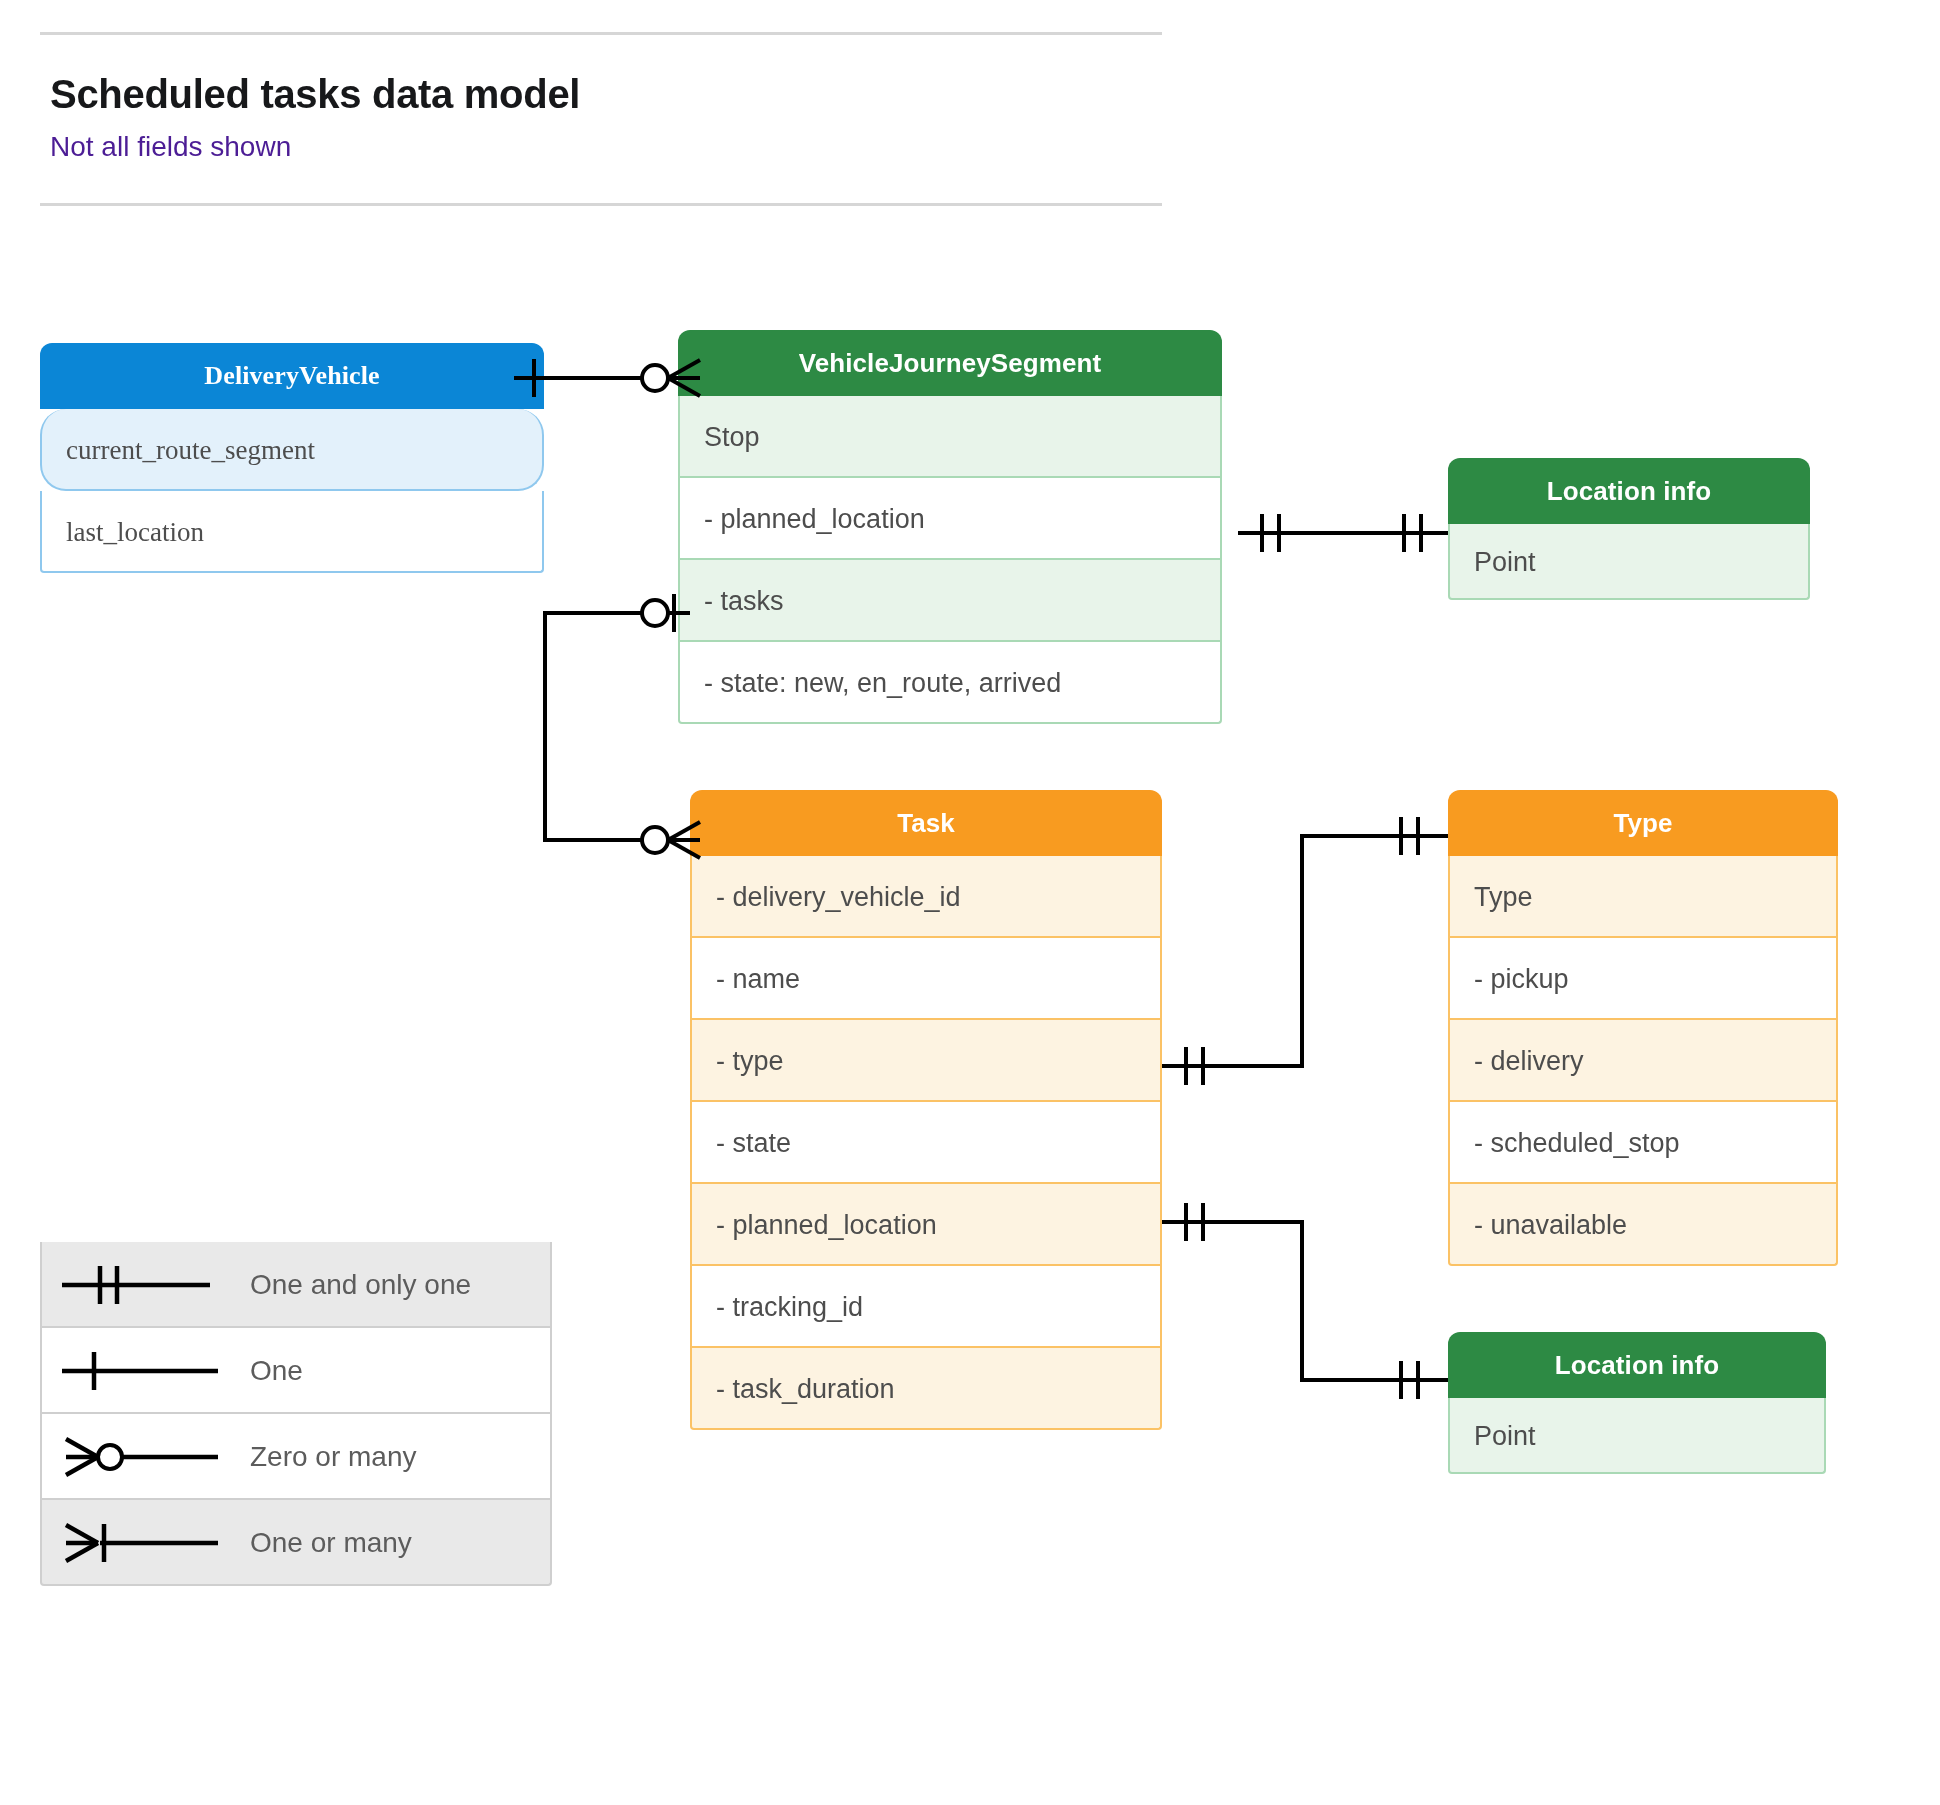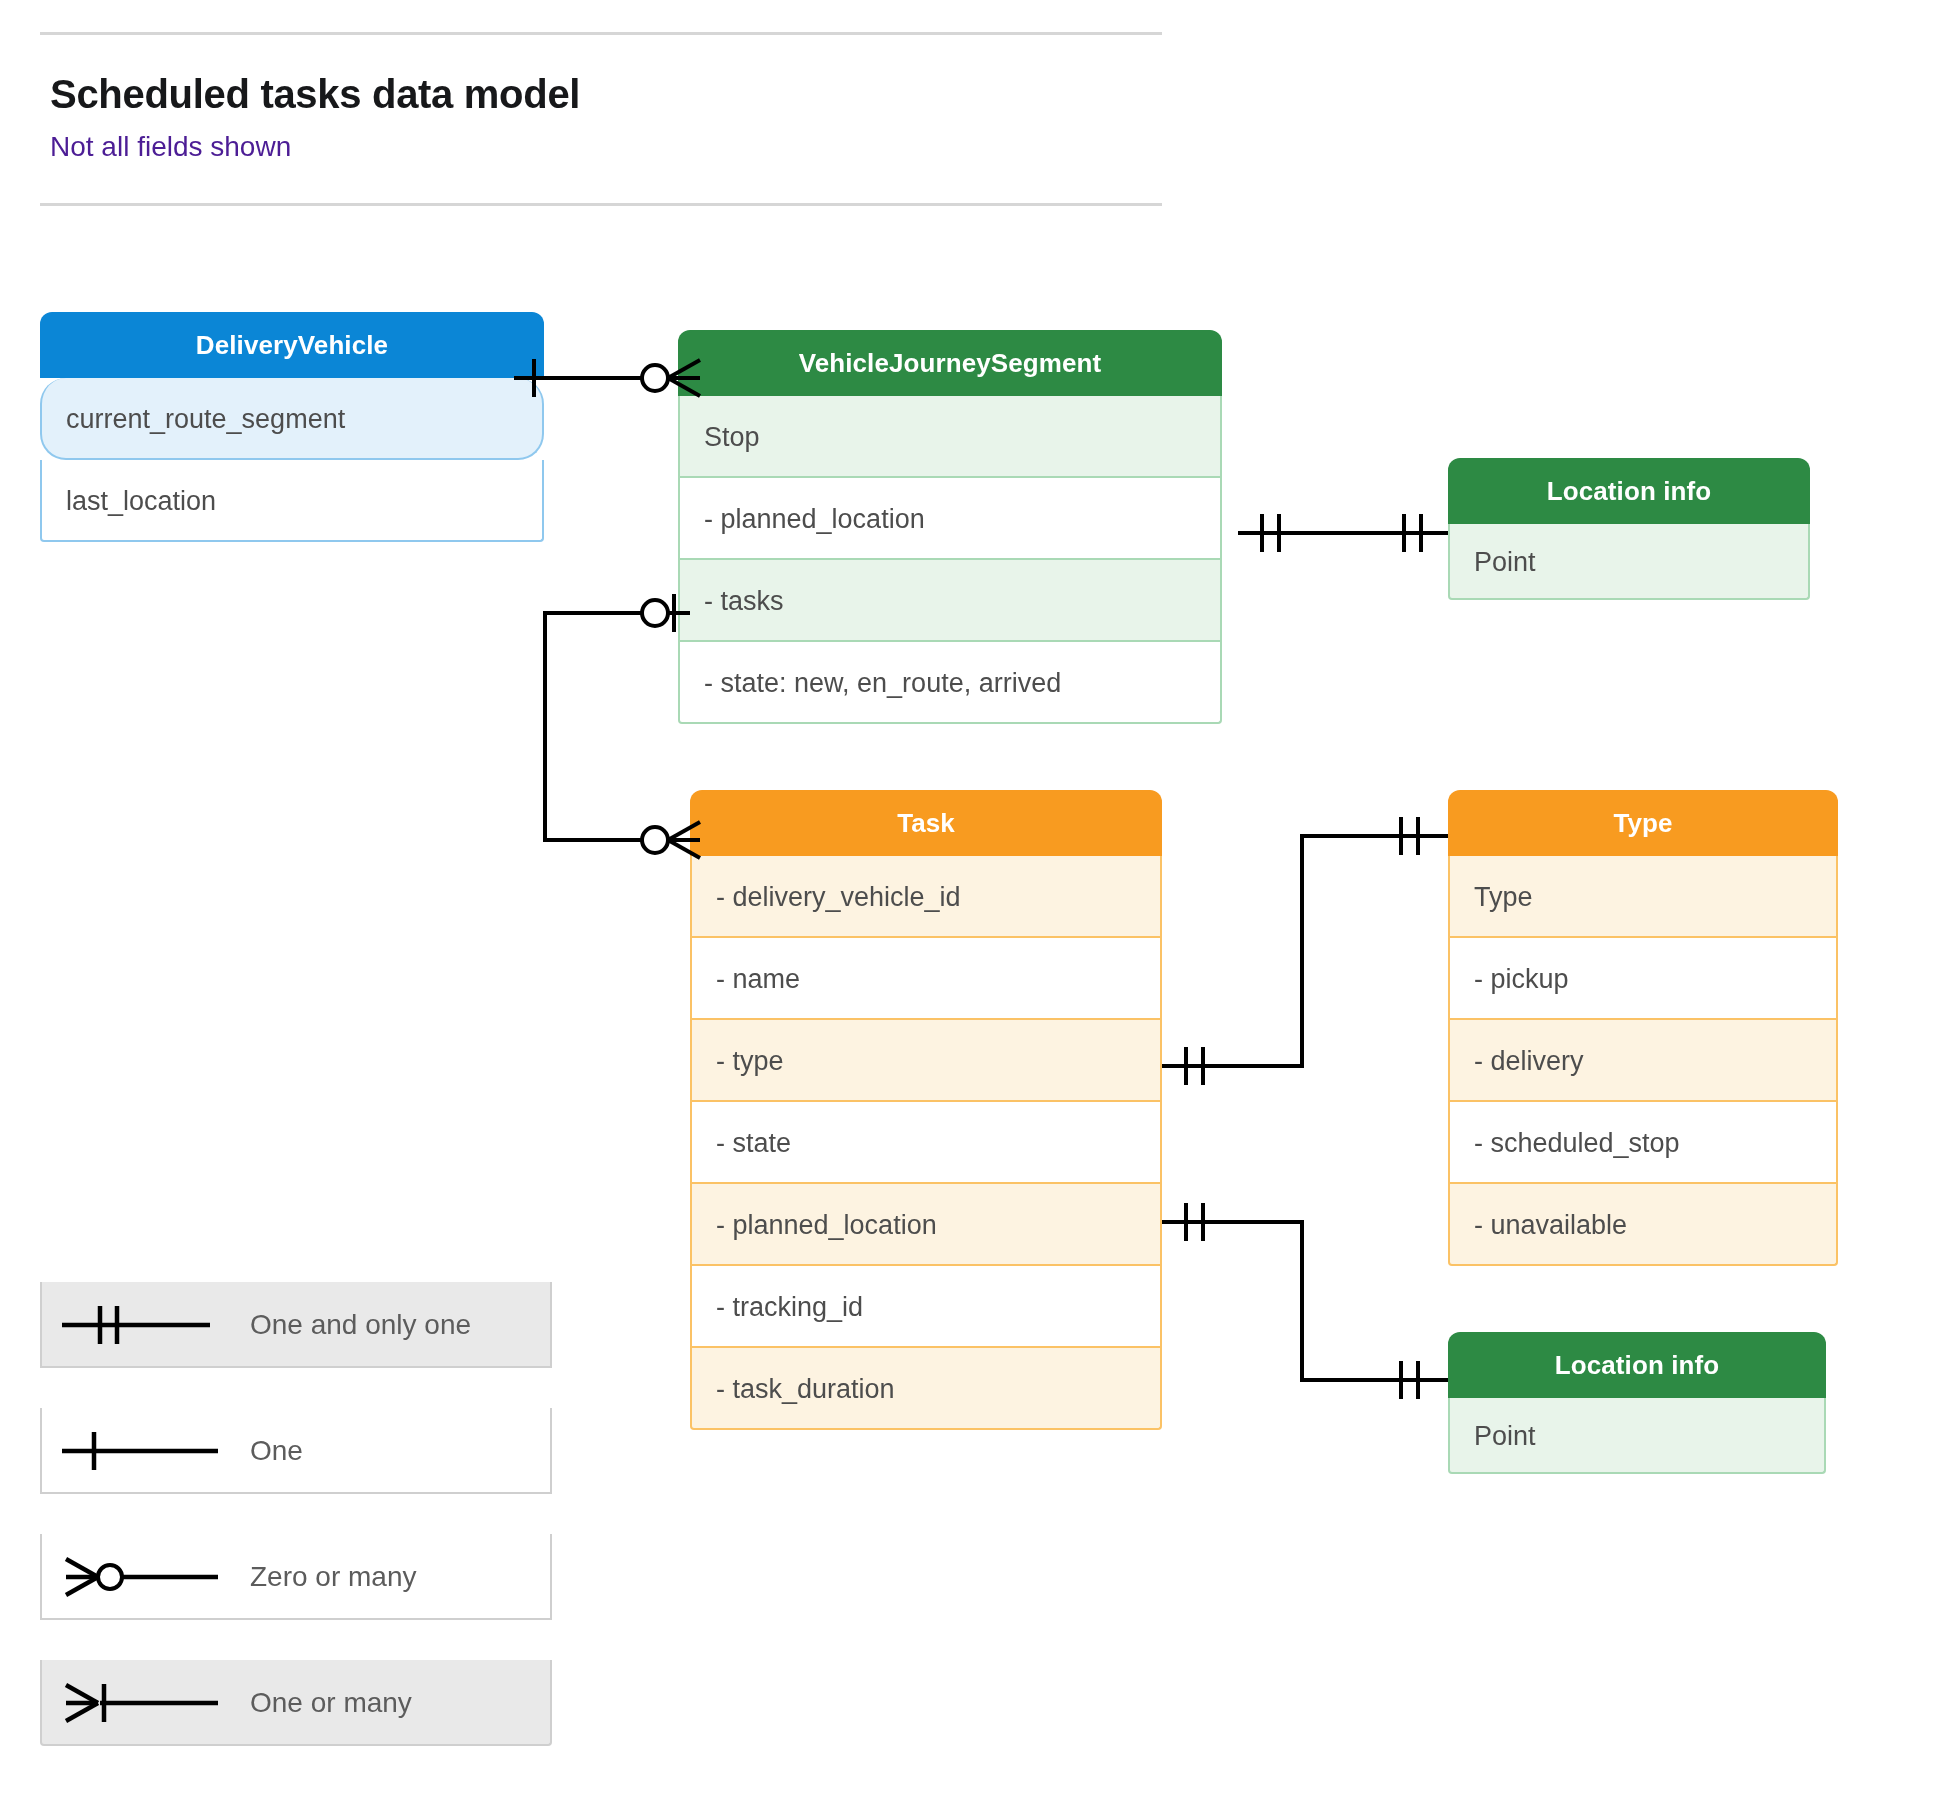--- a/index.html
+++ b/index.html
@@ -110,38 +110,37 @@
   
   .theme-grey .entity-header { background: #9a9a9a; }
   .theme-grey .entity-row {
     border: 2px solid #cfcfcf;
     border-top: none;
     background: #ffffff;
   }
   .theme-grey .entity-row.alt { background: #e9e9e9; }
 
   
-  #entity-deliveryvehicle { left: 40px;   top: 312px;  width: 504px; }
+  #entity-deliveryvehicle { left: 40px;   top: 343px;  width: 504px; font-family: Liberation Serif, serif; }
   #entity-vjs             { left: 678px;  top: 330px;  width: 544px; }
   #entity-locationinfo-1  { left: 1448px; top: 458px;  width: 362px; }
   #entity-task            { left: 690px;  top: 790px;  width: 472px; }
   #entity-type            { left: 1448px; top: 790px;  width: 390px; }
   #entity-locationinfo-2  { left: 1448px; top: 1332px; width: 378px; }
   #legend                 { left: 40px;   top: 1242px; width: 512px; }
 
   #entity-locationinfo-1 .entity-row,
   #entity-locationinfo-2 .entity-row { height: 76px; line-height: 76px; }
 
   
   #legend .entity-row {
     height: 86px;
     line-height: 86px;
     padding-left: 0;
     position: relative;
-    margin-top: 40px;
   }
   .legend-label {
     position: absolute;
     left: 208px;
     top: 0;
     font-size: 28px;
     color: #5c5c5c;
   }
   .legend-symbol {
     position: absolute;

